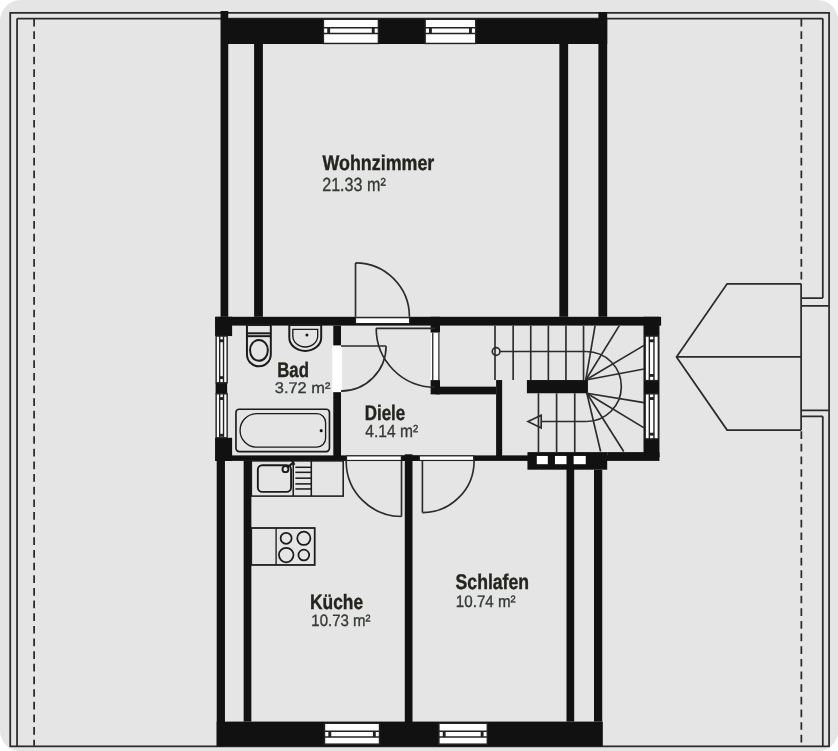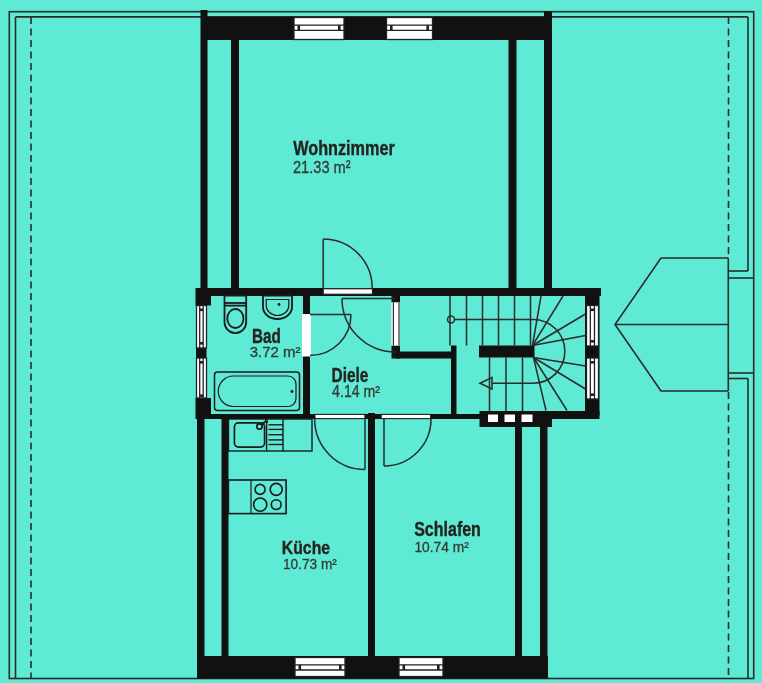--- a/index.html
+++ b/index.html
@@ -1,16 +1,16 @@
 <!DOCTYPE html>
 <html><head>
 <meta charset="utf-8">
 <style>
   html,body{margin:0;padding:0;background:#fff;}
-  #page{width:762px;height:683px;position:relative;background:#5eead4;}
+  #page{width:762px;height:683px;position:relative;background:#e5e5e5;border-radius:19px;}
   svg{display:block;}
   text{font-family:"Liberation Sans", sans-serif;}
 </style>
 </head>
 <body>
 <div id="page">
 <svg width="762" height="683" viewBox="0 0 762 683">
 
   <g fill="none" stroke="#2b2b2b" stroke-width="1.6">
     <rect x="9.3" y="11.7" width="744.4" height="666.8"></rect>

